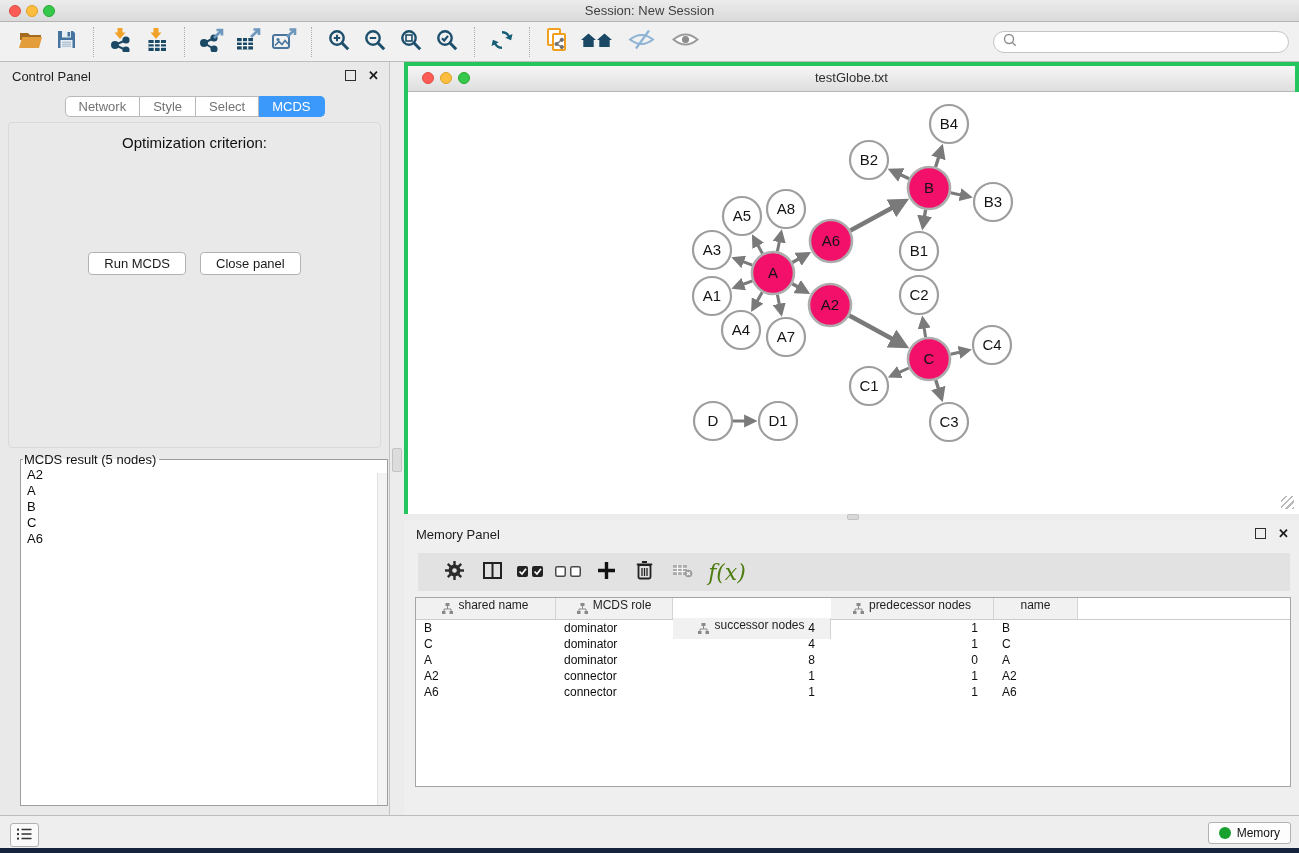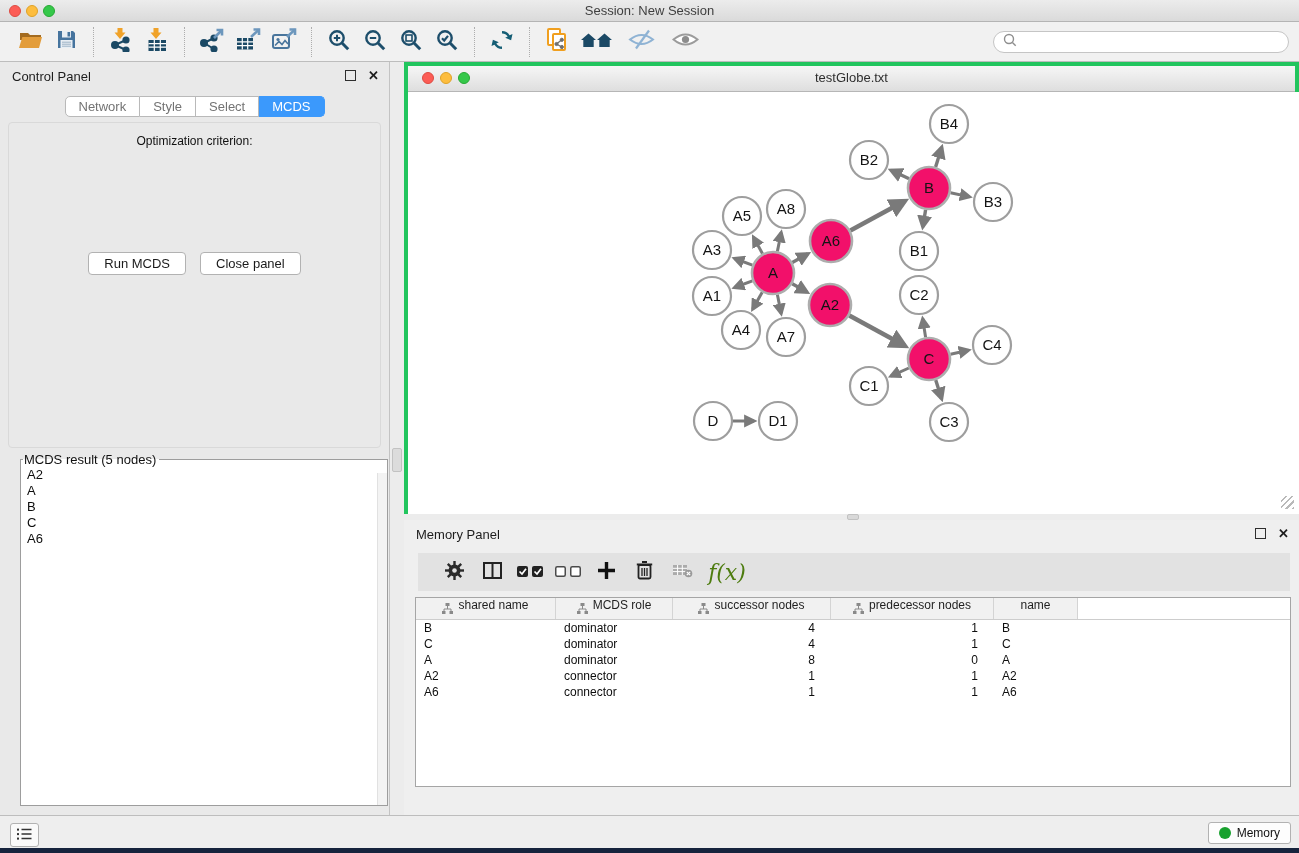--- a/index.html
+++ b/index.html
@@ -36,21 +36,21 @@
   .win-controls{position:absolute;right:10px;top:8px;display:flex;align-items:center;gap:12px}
   .float-icon{width:9px;height:9px;border:1.5px solid #2e2e2e;display:inline-block}
   .close-icon{font-size:13px;font-weight:bold;color:#1c1c1c;line-height:10px}
   .cp-tabs{position:absolute;left:50%;transform:translateX(-50%);top:34px;display:flex;white-space:nowrap}
   .seg{height:21px;box-sizing:border-box;padding:3px 13px;background:#fff;border:1px solid #b9b9b9;border-left:none;
     font-size:13px;color:#737373;line-height:14px}
   .seg:first-child{border-left:1px solid #b9b9b9;border-radius:5px 0 0 5px}
   .seg:last-child{border-radius:0 5px 5px 0}
   .seg.selected{background:#3b99fc;border-color:#3b99fc;color:#fff}
   .cp-section{position:absolute;left:8px;top:60px;width:373px;height:326px;border:1px solid #d9d9d9;border-radius:4px;box-sizing:border-box}
-  .opt-label{position:absolute;left:0;top:11px;width:100%;text-align:center;font-size:12px;color:#111}
+  .opt-label{position:absolute;left:0;top:11px;width:100%;text-align:center;font-size:15px;color:#111}
   .criterion-select{position:absolute;left:35px;top:34px;width:313px;height:23px;background:#fff;border:1px solid #a9a9a9;
     border-radius:4px;box-sizing:border-box;font-size:13px;line-height:21px;padding-left:9px}
   .select-stepper{position:absolute;right:1px;top:1px;width:20px;height:19px;border-radius:3px;
     background:linear-gradient(#74b6fc,#2a83f8);display:flex;align-items:center;justify-content:center}
   .cp-buttons{position:absolute;left:0;top:129px;width:100%;display:flex;justify-content:center;gap:14px}
   .btn{height:23px;background:#fff;border:1px solid #b2b2b2;border-radius:4px;font-size:13px;color:#1a1a1a;
     padding:0 15px;font-family:"Liberation Sans",sans-serif}
   .mcds-result{position:absolute;left:14px;top:384px;width:368px;height:354px;margin:6px;padding:0;
     border:1px solid #9d9d9d;background:#fff;box-sizing:border-box}
   .mcds-result legend{font-size:13px;color:#111;margin-left:2px;padding:0 3px 0 1px}
@@ -526,21 +526,21 @@
               <span class="col-icon">
                 <svg width="11" height="11" viewBox="0 0 11 11">
                   <rect x="3.5" y="0" width="4" height="3" fill="#8a8a8a"></rect>
                   <rect x="0" y="8" width="3.5" height="3" fill="#8a8a8a"></rect>
                   <rect x="7.5" y="8" width="3.5" height="3" fill="#8a8a8a"></rect>
                   <path d="M5.5 3v3M2 8V6h7v2" stroke="#8a8a8a" fill="none"></path>
                 </svg>
               </span>
               <span>MCDS role</span>
             </div>
-            <div class="th" style="width: 158px;">
+            <div class="th" style="width: 158px; margin-top: 20px;">
               <span class="col-icon">
                 <svg width="11" height="11" viewBox="0 0 11 11">
                   <rect x="3.5" y="0" width="4" height="3" fill="#8a8a8a"></rect>
                   <rect x="0" y="8" width="3.5" height="3" fill="#8a8a8a"></rect>
                   <rect x="7.5" y="8" width="3.5" height="3" fill="#8a8a8a"></rect>
                   <path d="M5.5 3v3M2 8V6h7v2" stroke="#8a8a8a" fill="none"></path>
                 </svg>
               </span>
               <span>successor nodes</span>
             </div>

